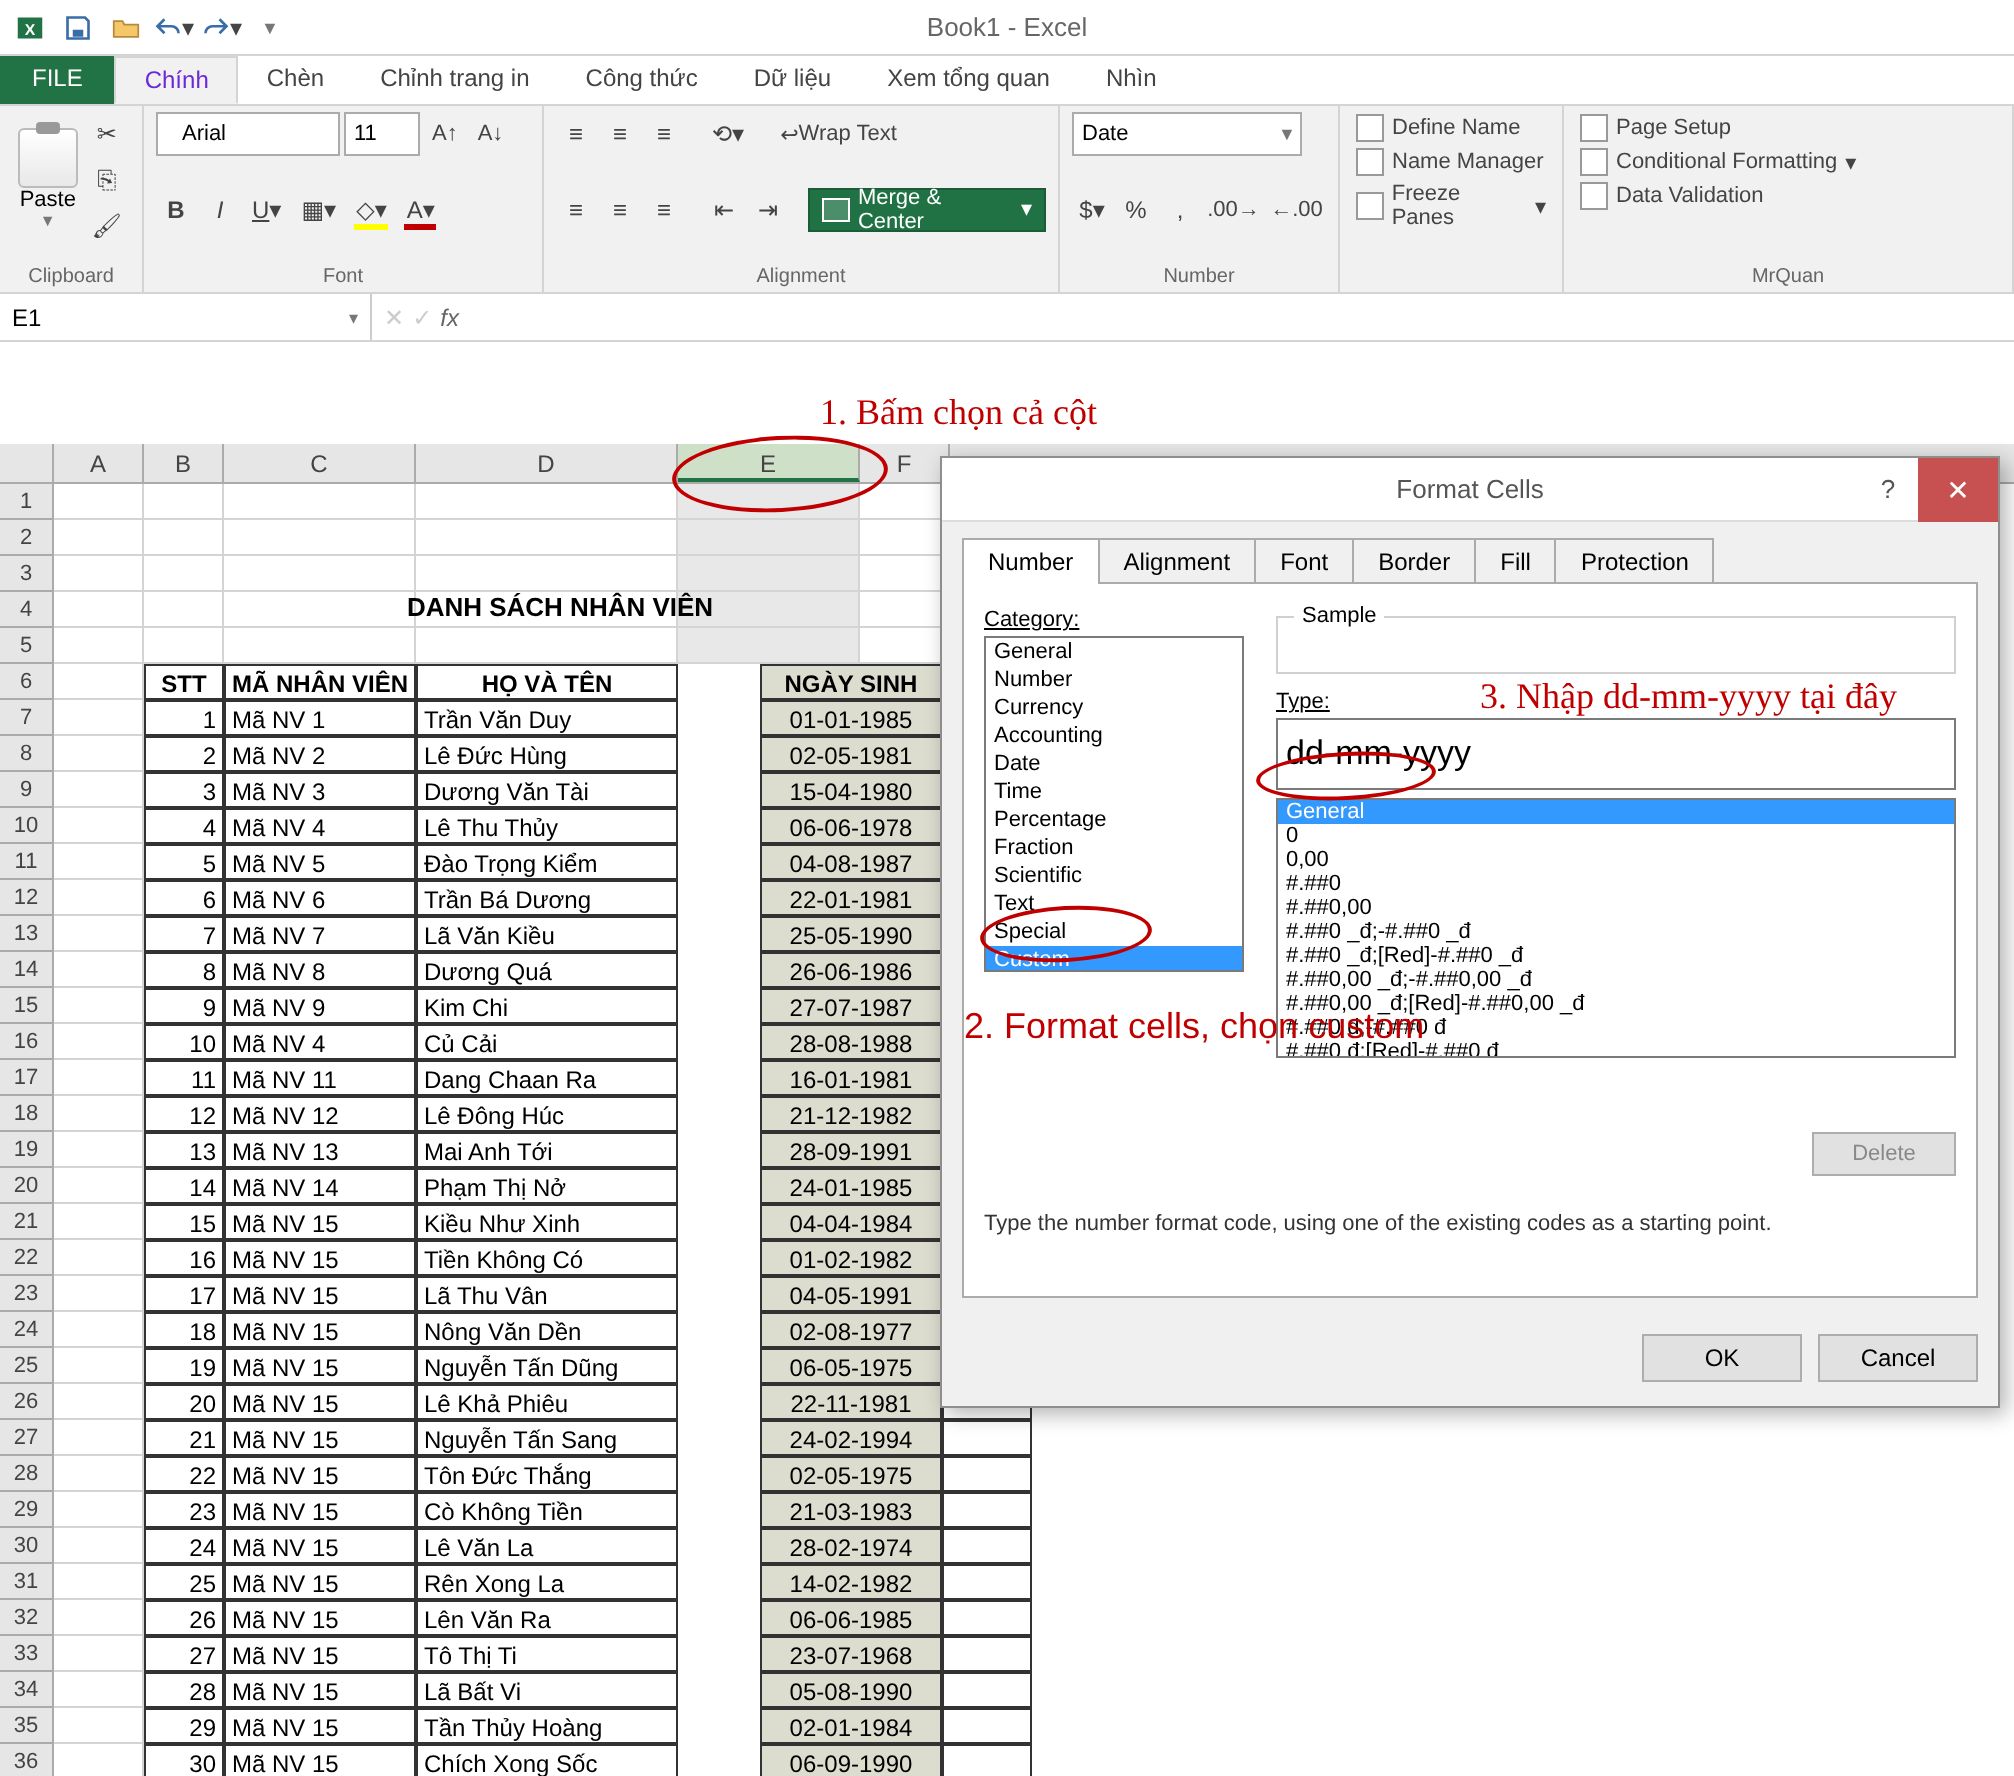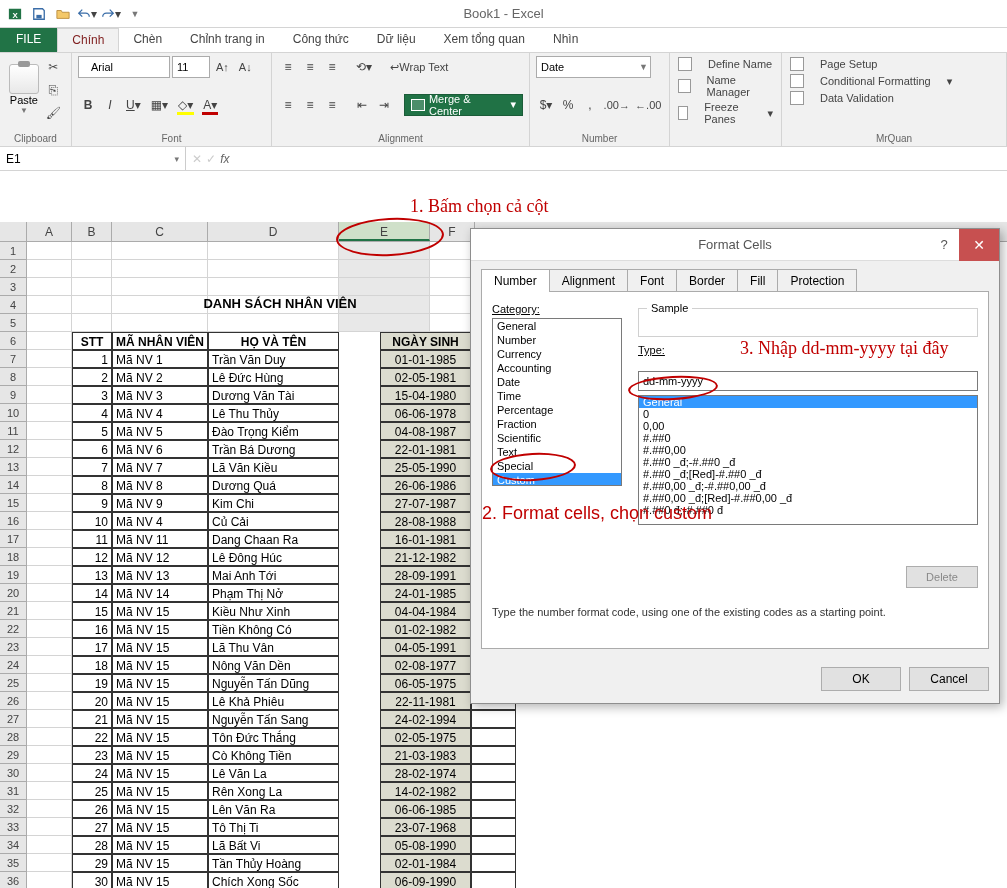--- a/index.html
+++ b/index.html
@@ -8,21 +8,21 @@
 
 .titlebar { height: 28px; background: #fff; display: flex; align-items: center; padding: 0 4px; border-bottom: 1px solid #d4d4d4; }
 .titlebar .qat { display: flex; gap: 2px; align-items: center; }
 .qat-btn { width: 22px; height: 22px; display: flex; align-items: center; justify-content: center; cursor: pointer; color: #444; }
 .titlebar .app-title { position: absolute; left: 50%; transform: translateX(-50%); color: #666; font-size: 13px; }
 
 
 .ribbon-tabs { height: 25px; display: flex; background: #fff; border-bottom: 1px solid #d4d4d4; }
 .file-tab { background: #217346; color: #fff; padding: 4px 16px; font-size: 12px; cursor: pointer; }
 .ribbon-tab { padding: 4px 14px; font-size: 12px; cursor: pointer; color: #444; }
-.ribbon-tab.active { border: 1px solid #d4d4d4; border-bottom: 1px solid #f1f1f1; background: #f1f1f1; color: #7f1d1d; }
+.ribbon-tab.active { border: 1px solid #d4d4d4; border-bottom: 1px solid #f1f1f1; background: #f1f1f1; color: #6d28d9; }
 
 
 .ribbon { height: 94px; background: #f1f1f1; border-bottom: 1px solid #d4d4d4; display: flex; }
 .ribbon-group { border-right: 1px solid #d4d4d4; padding: 3px 6px 2px; display: flex; flex-direction: column; justify-content: space-between; position: relative; }
 .ribbon-group-label { text-align: center; font-size: 10px; color: #666; padding-top: 2px; }
 .ribbon-row { display: flex; align-items: center; gap: 2px; }
 .rbtn { padding: 2px 4px; cursor: pointer; display: flex; align-items: center; justify-content: center; border-radius: 2px; color: #444; min-width: 20px; height: 22px; }
 .rbtn.small { font-size: 11px; }
 .paste-big { width: 40px; height: 66px; display: flex; flex-direction: column; align-items: center; justify-content: center; cursor: pointer; }
 .paste-big .ico { width: 30px; height: 30px; background: linear-gradient(#fff,#e8e8e8); border: 1px solid #bbb; border-radius: 3px; position: relative; }
@@ -30,21 +30,21 @@
 .font-combo, .size-combo { border: 1px solid #ababab; background: #fff; height: 22px; font-size: 11px; padding: 0 4px; }
 .font-combo { width: 92px; padding-left: 12px; }
 .size-combo { width: 38px; }
 .num-combo { border: 1px solid #ababab; background: #fff; height: 22px; font-size: 11px; width: 115px; padding: 0 4px; }
 .merge-btn { background: #207245; color: #fff; border: 1px solid #1b5c38; height: 22px; padding: 0 6px; font-size: 11px; display: flex; align-items: center; gap: 4px; cursor: pointer; }
 .merge-btn .ico { width: 14px; height: 12px; background: rgba(255,255,255,0.2); border:1px solid #fff; }
 .format-cells-big { width: 48px; text-align: center; font-size: 11px; cursor: pointer; }
 .format-cells-big .ico { width: 30px; height: 30px; margin: 0 auto 2px; border: 1px solid #888; background: #fff; position: relative; }
 .format-cells-big .ico::after { content: ""; position: absolute; inset: 3px; border: 1px dashed #888; }
 .defines { display: flex; flex-direction: column; gap: 1px; font-size: 11px; color: #444; }
-.defines .item { display: flex; align-items: center; gap: 16px; cursor: pointer; padding: 1px 2px; }
+.defines .item { display: flex; align-items: center; gap: 4px; cursor: pointer; padding: 1px 2px; }
 .mini-ico { width: 14px; height: 14px; display:inline-block; background: #fff; border:1px solid #999; }
 
 
 .formula-row { height: 24px; border-bottom: 1px solid #d4d4d4; display: flex; align-items: stretch; }
 .name-box { width: 186px; border-right: 1px solid #ccc; display: flex; align-items: center; padding: 0 6px; font-size: 12px; background: #fff; }
 .name-box::after { content: "▾"; margin-left: auto; font-size: 9px; color: #777; }
 .fx-area { display: flex; align-items: center; gap: 4px; padding: 0 6px; color: #888; font-size: 12px; }
 .fx-area .fx { font-style: italic; color: #666; }
 
 
@@ -83,21 +83,21 @@
 .dlg-tab { padding: 4px 12px; font-size: 12px; border: 1px solid #ababab; border-bottom: none; background: #f0f0f0; cursor: pointer; margin-right: -1px; }
 .dlg-tab.active { background: #fff; position: relative; z-index: 2; }
 .dlg-body { margin: 0 10px 10px; border: 1px solid #ababab; background: #fff; flex: 1; padding: 10px; position: relative; margin-top:-1px;}
 .dlg-body label { font-size: 11px; text-decoration: underline; }
 .cat-list { width: 130px; height: 168px; border: 1px solid #7a7a7a; background: #fff; font-size: 11px; overflow: hidden; margin-top: 2px; }
 .cat-list div { padding: 1px 4px; cursor: pointer; }
 .cat-list div.sel { background: #3399ff; color: #fff; }
 .sample-box { position: absolute; left: 156px; top: 10px; right: 10px; }
 .sample-fieldset { border: 1px solid #d0d0d0; padding: 8px 8px 14px; margin-bottom: 6px;}
 .sample-fieldset legend { font-size: 11px; padding: 0 4px; }
-.type-input { width: 100%; border: 1px solid #7a7a7a; height: 20px; font-size: 11px; padding: 0 4px; margin-top: 14px; background:#fff;}
+.type-input { width: 100%; border: 1px solid #7a7a7a; height: 36px; font-size: 17px; padding: 0 4px; margin-top: 2px; background:#fff;}
 .format-list { width: 100%; height: 130px; border: 1px solid #7a7a7a; background: #fff; font-size: 11px; overflow-y: scroll; margin-top: 4px; }
 .format-list div { padding: 0 4px; cursor: pointer; }
 .format-list div.sel { background: #3399ff; color: #fff; }
 .delete-btn { position: absolute; right: 10px; bottom: 60px; width: 72px; height: 22px; border: 1px solid #adadad; background: #e1e1e1; font-size: 11px; color: #888; cursor: not-allowed; }
 .hint { position: absolute; left: 10px; right: 10px; bottom: 30px; font-size: 11px; color: #333; }
 .dlg-footer { padding: 8px 10px 12px; display: flex; justify-content: flex-end; gap: 8px; }
 .dlg-btn { width: 80px; height: 24px; border: 1px solid #adadad; background: #e1e1e1; font-size: 12px; cursor: pointer; }
 svg.ico-s { width: 14px; height: 14px; }
 </style>
 </head>
@@ -647,20 +647,21 @@
           <div class="sel">General</div>
           <div>0</div>
           <div>0,00</div>
           <div>#.##0</div>
           <div>#.##0,00</div>
           <div>#.##0 _đ;-#.##0 _đ</div>
           <div>#.##0 _đ;[Red]-#.##0 _đ</div>
           <div>#.##0,00 _đ;-#.##0,00 _đ</div>
           <div>#.##0,00 _đ;[Red]-#.##0,00 _đ</div>
           <div>#.##0 đ;-#.##0 đ</div>
+          <div>#.##0 đ;[Red]-#.##0 đ</div>
         </div>
     </div>
 
     <button class="delete-btn">Delete</button>
     <div class="hint">Type the number format code, using one of the existing codes as a starting point.</div>
   </div>
   <div class="dlg-footer">
     <button class="dlg-btn">OK</button>
     <button class="dlg-btn">Cancel</button>
   </div>

